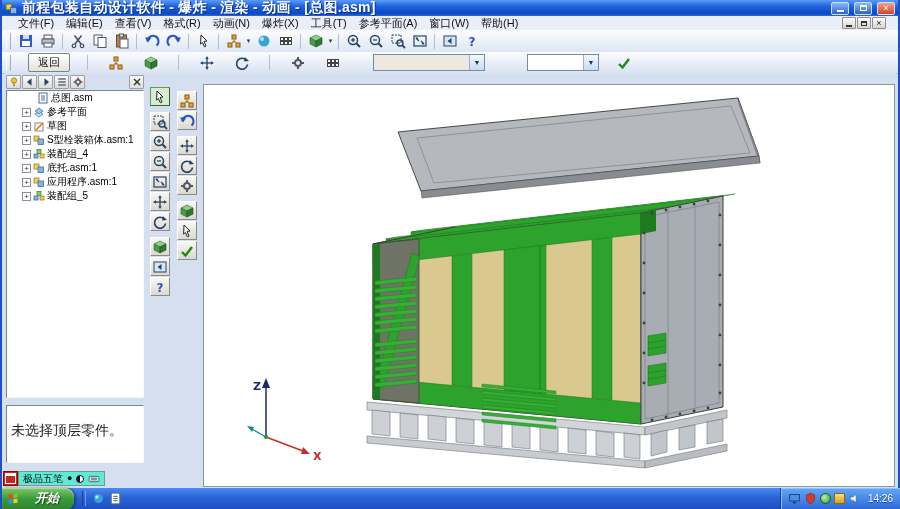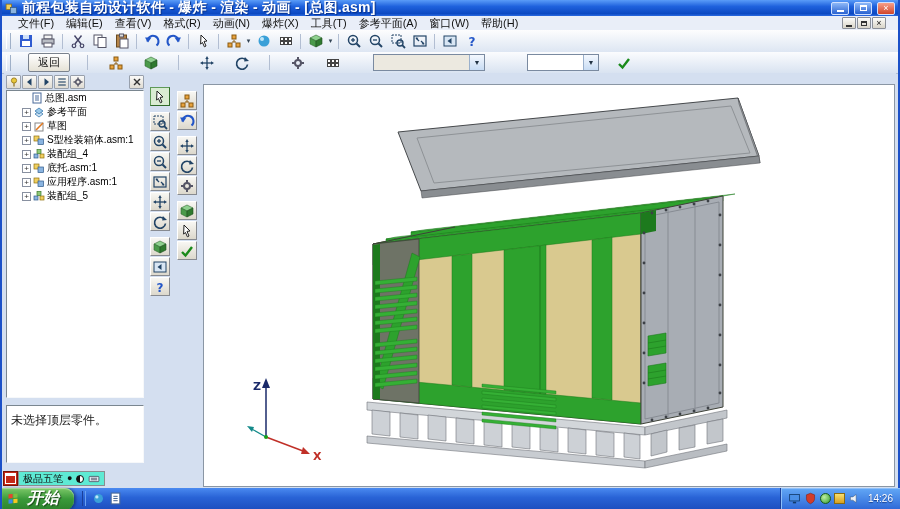--- a/index.html
+++ b/index.html
@@ -57,28 +57,28 @@
     font-size:7px;color:#234;box-sizing:border-box}
 
   
   #workspace{position:absolute;left:2px;right:2px;top:73px;bottom:21px;background:#d4dff0}
   #edgebar-toolbar{position:absolute;left:2px;top:1px;width:138px;height:15px;display:flex;align-items:center;gap:1px}
   .ebtn{width:15px;height:14px;display:flex;align-items:center;justify-content:center;
     background:linear-gradient(#fafaf8,#e0dcd2);border:1px solid #98a0ac;border-radius:1px;box-sizing:border-box}
   .eb-x{margin-left:auto}
   .sunken{background:#fff;border:1px solid;border-color:#7a8690 #f6f8fa #f6f8fa #7a8690;box-sizing:border-box}
   #tree-box{position:absolute;left:2px;top:17px;width:138px;height:308px;font-size:10px;overflow:hidden}
-  .trow{display:flex;align-items:center;height:14px;padding-left:13px;gap:2px;white-space:nowrap}
+  .trow{display:flex;align-items:center;height:14px;padding-left:19px;gap:2px;white-space:nowrap}
   .trow.child{padding-left:15px}
   .texp{width:9px;height:9px;border:1px solid #8890a0;background:#fff;font-size:8px;line-height:7px;
     text-align:center;color:#333;flex:0 0 auto;box-sizing:border-box}
   .texp:empty{visibility:hidden}
   .ti{width:12px;height:12px;flex:0 0 auto}
   .tlabel{color:#000}
-  #status-box{position:absolute;left:2px;top:332px;width:138px;height:58px;font-size:12px;padding:6px 4px;color:#222}
+  #status-box{position:absolute;left:2px;top:332px;width:138px;height:58px;font-size:14px;padding:16px 4px;color:#222}
 
   .vstrip{position:absolute;display:flex;flex-direction:column;gap:1px}
   #stripA{left:146px;top:14px}
   #stripB{left:173px;top:18px}
   .vbtn{width:20px;height:19px;display:flex;align-items:center;justify-content:center;
     background:linear-gradient(#f8f7f3,#dcd8cc);border:1px solid;border-color:#fff #878a90 #878a90 #fff;box-sizing:border-box}
   .vbtn.active{background:#d9ecd3;border-color:#5f9a58 #2f6a2a #2f6a2a #5f9a58}
   .vgap{height:4px}
 
   #viewport{position:absolute;left:199px;top:11px;width:692px;height:403px;
@@ -91,23 +91,23 @@
     display:flex;align-items:center;justify-content:center}
   .ime-logo i{display:block;width:9px;height:7px;border:1px solid #fff;border-top-width:3px}
   .ime-body{height:15px;background:#5eead4;border:1px solid #8a8d90;display:flex;align-items:center;
     padding:0 4px;gap:4px;font-size:10px;color:#111;box-sizing:border-box}
   .ime-dot{font-size:9px;line-height:9px;color:#111}
   .ime-half{width:8px;height:8px;border-radius:50%;background:linear-gradient(90deg,#111 50%,#fff 50%);border:1px solid #111;box-sizing:border-box}
 
   
   #taskbar{position:absolute;left:0;bottom:0;width:900px;height:21px;z-index:5;
     background:linear-gradient(#4a8af0,#2963d6 45%,#1e4fc0);display:flex;align-items:center}
-  #start-btn{height:22px;padding:0 15px 0 5px;border-radius:0 9px 9px 0;display:flex;align-items:center;gap:8px;
+  #start-btn{height:22px;padding:0 15px 0 5px;border-radius:0 9px 9px 0;display:flex;align-items:center;gap:16px;
     background:linear-gradient(#7cc868,#3a9a3a 50%,#2d832d);box-shadow:inset 0 1px 1px #a8dc9a,2px 0 3px rgba(0,0,0,.35);
-    color:#fff;font-weight:bold;font-size:16px;font-style:italic;text-shadow:1px 1px 1px #1a4a1a}
+    color:#fff;font-weight:bold;font-size:12px;font-style:italic;text-shadow:1px 1px 1px #1a4a1a}
   .ql{display:flex;align-items:center;gap:4px;padding:0 6px}
   .ql-sep{width:2px;height:15px;border-left:1px solid #1a3f9a;border-right:1px solid #6aa0f0;margin:0 2px}
   #tray{margin-left:auto;height:21px;display:flex;align-items:center;gap:3px;padding:0 9px 0 7px;
     background:linear-gradient(#63a8f6,#2f6ad8);border-left:1px solid #1a3f9a;box-shadow:inset 1px 1px 0 #8ec0fa}
   .clock{color:#fff;font-size:10px;margin-left:4px;text-shadow:0 1px 1px #123a8a}
   .tray-ic{width:13px;height:13px}
   .dot-g{width:9px;height:9px;border-radius:50%;background:radial-gradient(circle at 35% 35%,#bff0a0,#2f9a2f);border:1px solid #1a5a1a}
   .sq-y{width:9px;height:9px;background:linear-gradient(#f8e070,#d8a020);border:1px solid #8a6a10}
 
   svg text{font-family:"DejaVu Sans","Liberation Sans",sans-serif}

